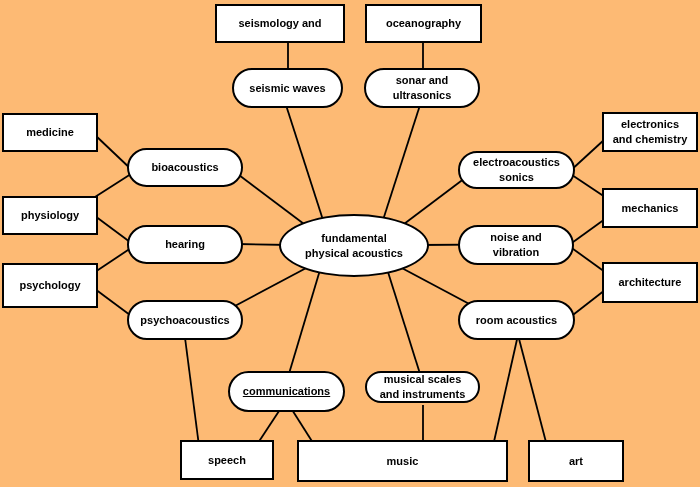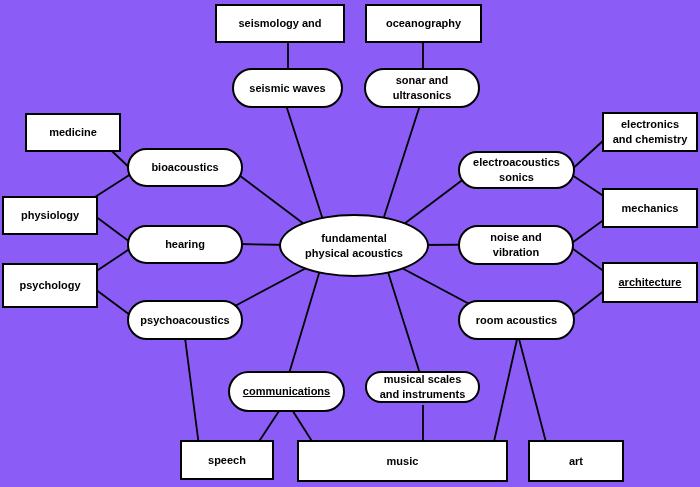--- a/index.html
+++ b/index.html
@@ -1,20 +1,20 @@
 <!DOCTYPE html>
 <html><head>
 <meta charset="utf-8">
 <style>
   html, body { margin: 0; padding: 0; background: #ffffff; }
   .canvas {
     position: relative;
     width: 700px;
     height: 487px;
-    background: #8b5cf6;
+    background: #fdba74;
     font-family: "Liberation Sans", sans-serif;
     overflow: hidden;
   }
   #edge-layer {
     position: absolute;
     left: 0; top: 0;
     width: 700px; height: 487px;
     z-index: 0;
   }
   .node {
@@ -80,21 +80,21 @@
       <div class="node rect" style="left: 365px; top: 4px; width: 117px; height: 39px;">
         <div class="node-line">oceanography</div>
       </div>
       <div class="node pill" style="left: 232px; top: 68px; width: 111px; height: 40px;">
         <div class="node-line">seismic waves</div>
       </div>
       <div class="node pill" style="left: 364px; top: 68px; width: 116px; height: 40px;">
         <div class="node-line">sonar and</div>
         <div class="node-line">ultrasonics</div>
       </div>
-      <div class="node rect" style="left: 2px; top: 113px; width: 96px; height: 39px; margin-left: 23px;">
+      <div class="node rect" style="left: 2px; top: 113px; width: 96px; height: 39px;">
         <div class="node-line">medicine</div>
       </div>
       <div class="node rect" style="left: 2px; top: 196px; width: 96px; height: 39px;">
         <div class="node-line">physiology</div>
       </div>
       <div class="node rect" style="left: 2px; top: 263px; width: 96px; height: 45px;">
         <div class="node-line">psychology</div>
       </div>
       <div class="node pill" style="left: 127px; top: 148px; width: 116px; height: 39px;">
         <div class="node-line">bioacoustics</div>
@@ -105,21 +105,21 @@
       <div class="node pill" style="left: 127px; top: 300px; width: 116px; height: 40px;">
         <div class="node-line">psychoacoustics</div>
       </div>
       <div class="node rect" style="left: 602px; top: 112px; width: 96px; height: 40px;">
         <div class="node-line">electronics</div>
         <div class="node-line">and chemistry</div>
       </div>
       <div class="node rect" style="left: 602px; top: 188px; width: 96px; height: 40px;">
         <div class="node-line">mechanics</div>
       </div>
-      <div class="node rect" style="left: 602px; top: 262px; width: 96px; height: 41px; text-decoration: underline;">
+      <div class="node rect" style="left: 602px; top: 262px; width: 96px; height: 41px;">
         <div class="node-line">architecture</div>
       </div>
       <div class="node pill" style="left: 458px; top: 151px; width: 117px; height: 38px;">
         <div class="node-line">electroacoustics</div>
         <div class="node-line">sonics</div>
       </div>
       <div class="node pill" style="left: 458px; top: 225px; width: 116px; height: 40px;">
         <div class="node-line">noise and</div>
         <div class="node-line">vibration</div>
       </div>

